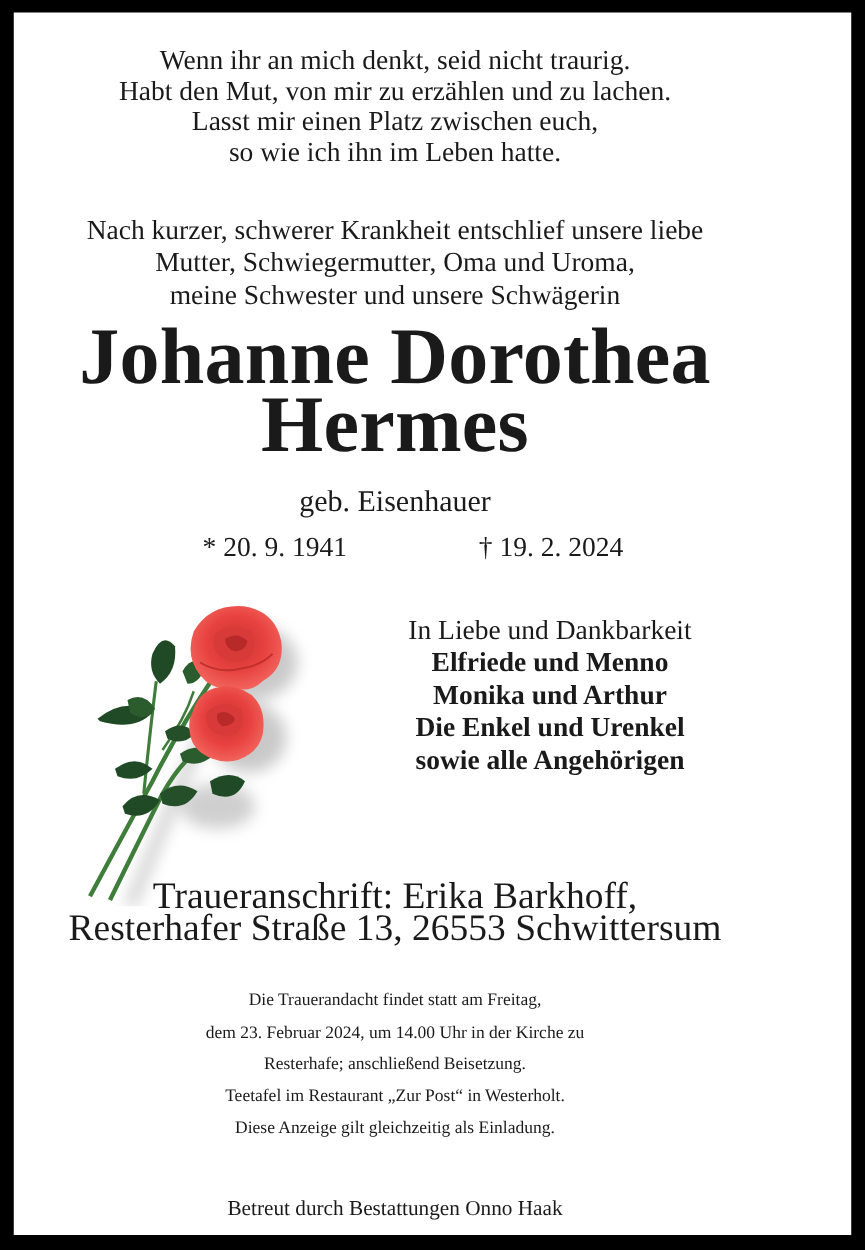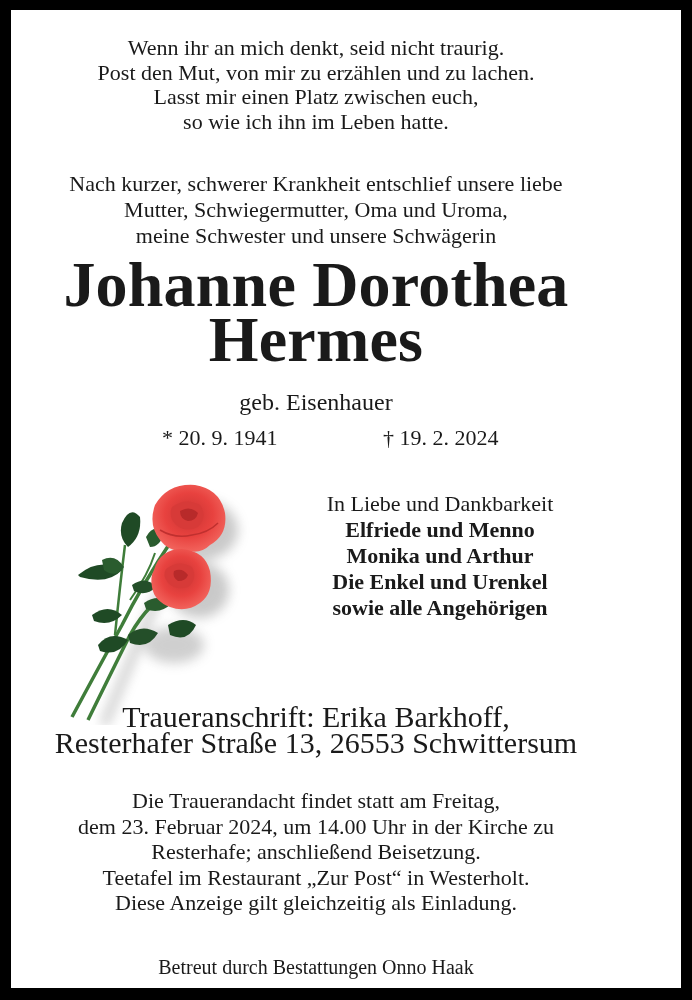--- a/index.html
+++ b/index.html
@@ -97,37 +97,37 @@
       width: 200px;
       height: 250px;
     }
     .address {
       top: 704px;
       font-size: 30px;
       line-height: 26px;
     }
     .service {
       top: 788px;
-      font-size: 22px;
+      font-size: 14px;
       line-height: 25.5px;
     }
     .footer {
       top: 956px;
-      font-size: 20px;
+      font-size: 17px;
       line-height: 22px;
     }
   </style>
 </head>
 <body>
 
 <div class="page"></div>
 
 <div class="block poem">
   <span class="line">Wenn ihr an mich denkt, seid nicht traurig.</span>
-  <span class="line">Post den Mut, von mir zu erzählen und zu lachen.</span>
+  <span class="line">Habt den Mut, von mir zu erzählen und zu lachen.</span>
   <span class="line">Lasst mir einen Platz zwischen euch,</span>
   <span class="line">so wie ich ihn im Leben hatte.</span>
 </div>
 
 <div class="block intro">
   <span class="line">Nach kurzer, schwerer Krankheit entschlief unsere liebe</span>
   <span class="line">Mutter, Schwiegermutter, Oma und Uroma,</span>
   <span class="line">meine Schwester und unsere Schwägerin</span>
 </div>
 

